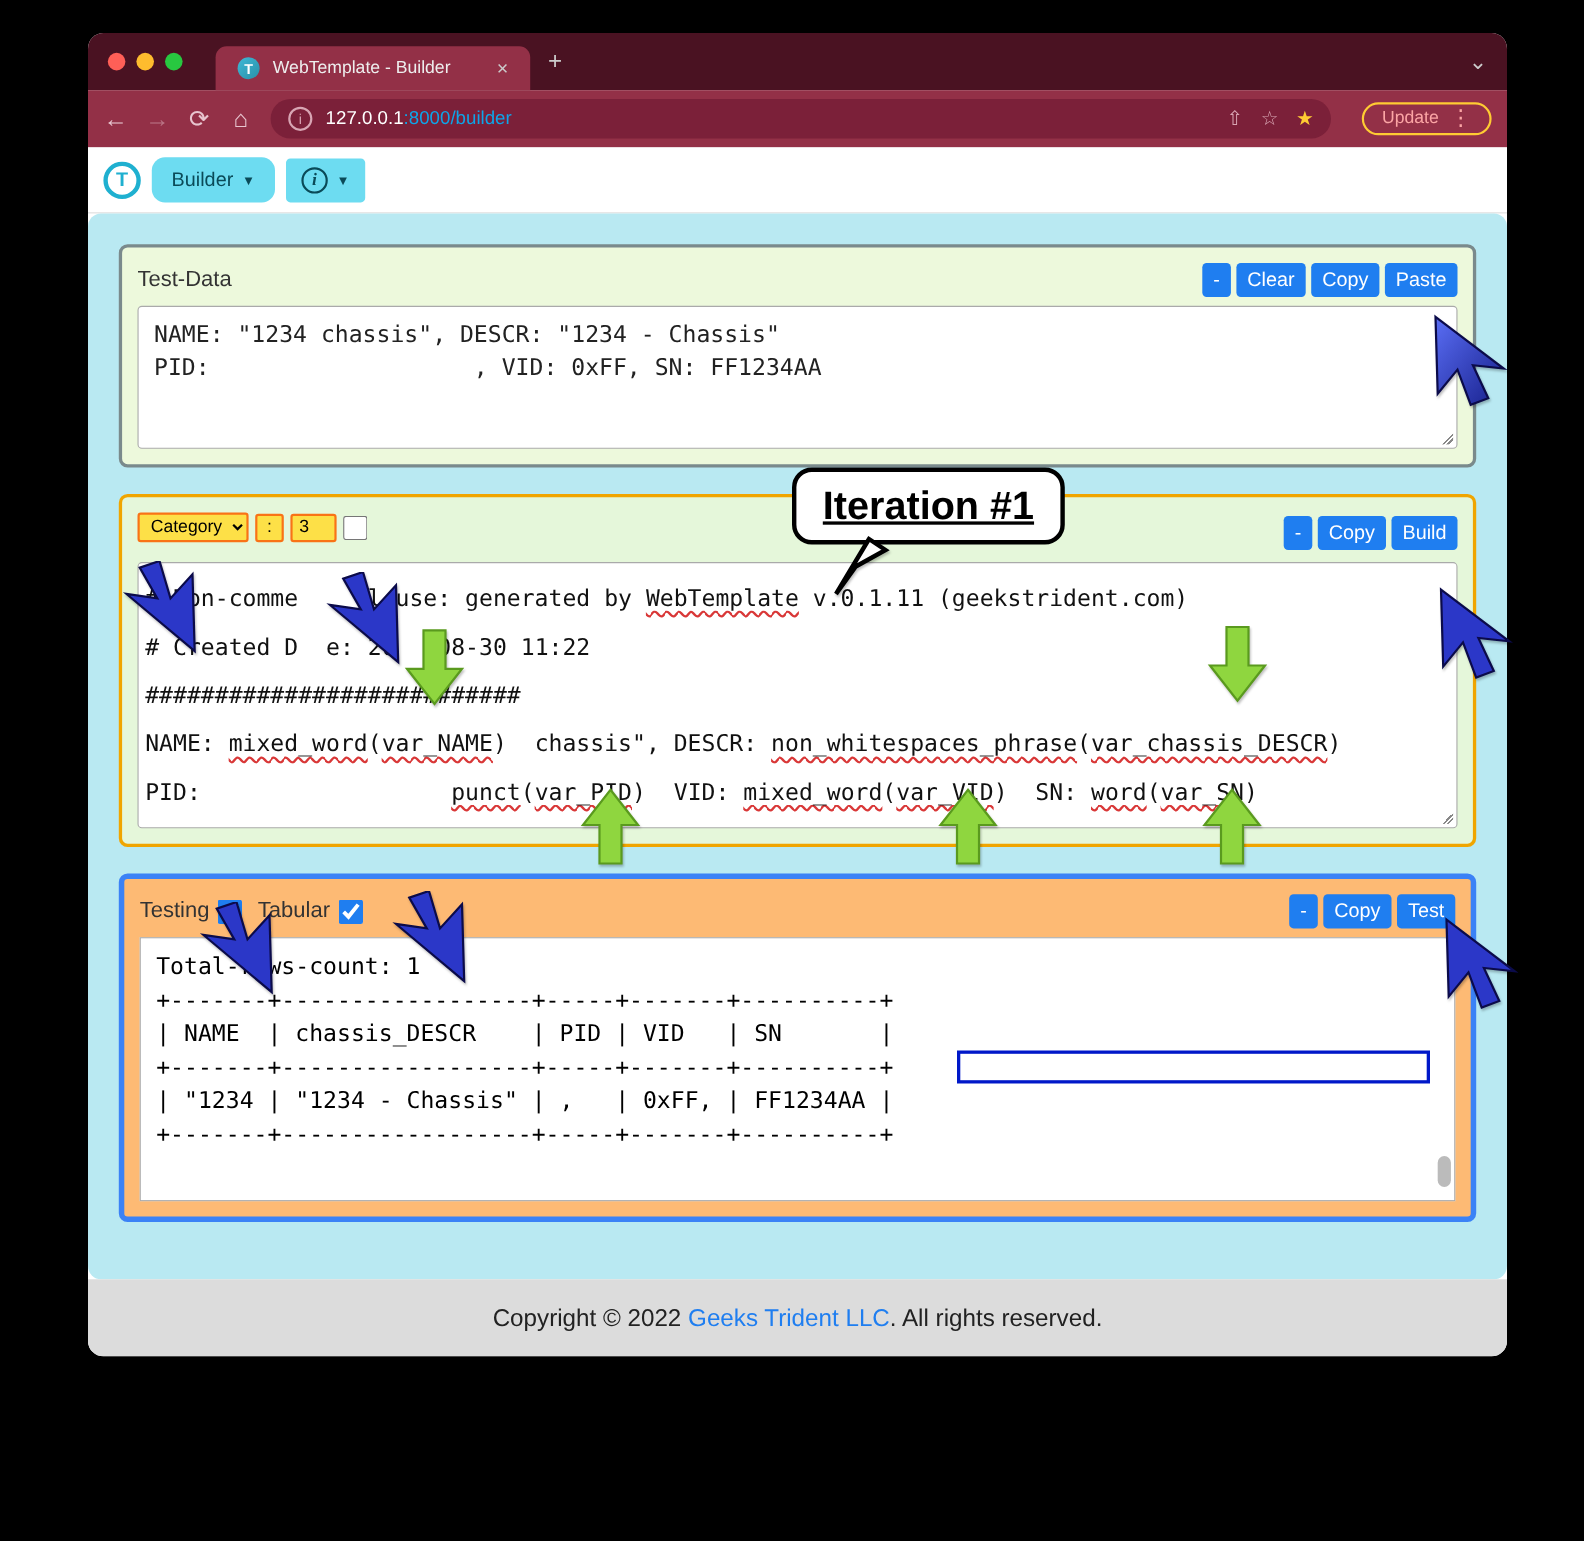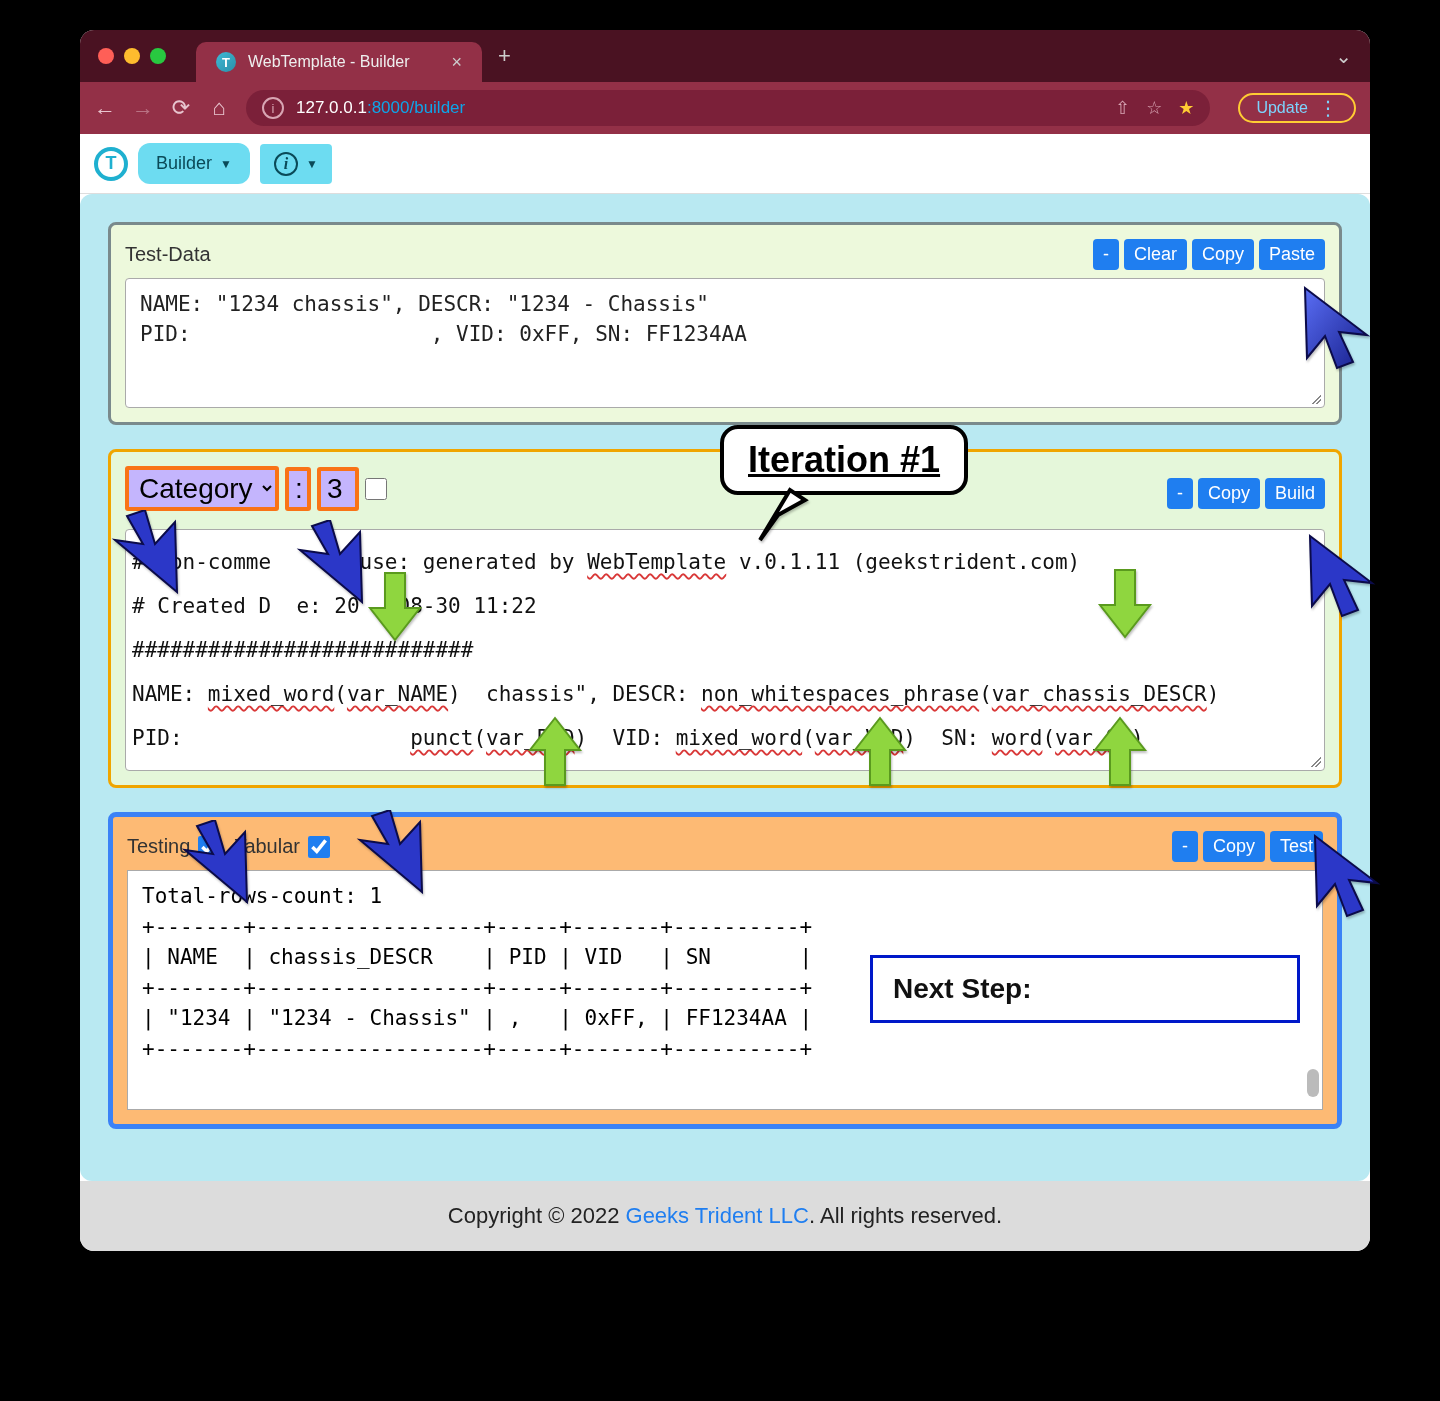--- a/index.html
+++ b/index.html
@@ -22,21 +22,21 @@
   .urlbar { background: #933047; height: 52px; display: flex; align-items: center; padding: 0 14px; gap: 16px; }
   .nav-icon { color: #e8c5cf; font-size: 22px; cursor:pointer; width:22px; text-align:center; }
   .nav-icon.dim { opacity: 0.45; }
   .urlfield { flex: 1; background: #7b2039; border-radius: 22px; height: 36px; display: flex; align-items: center; padding: 0 16px; gap: 12px; }
   .urlfield .info { width: 22px; height: 22px; border: 2px solid #d8a5b3; border-radius: 50%; display:flex; align-items:center; justify-content:center; color:#d8a5b3; font-size:13px; }
   .urlfield .url { color: #fff; font-size: 17px; }
   .urlfield .url .path { color: #0ea5e9; }
   .urlfield .right { margin-left: auto; display:flex; gap:16px; align-items:center; }
   .url-icon { color: #d8a5b3; font-size: 18px; }
   .star-fav { color: #ffcc33; font-size: 18px; }
-  .update-btn { margin-left: 12px; border: 2px solid #ffcc33; color: #7dd3fc; border-radius: 22px; padding: 4px 16px; font-size: 16px; display:flex; align-items:center; gap:10px; cursor:pointer; }
+  .update-btn { margin-left: 12px; border: 2px solid #ffcc33; color: #fca5a5; border-radius: 22px; padding: 4px 16px; font-size: 16px; display:flex; align-items:center; gap:10px; cursor:pointer; }
   .update-btn .dots { font-size: 20px; line-height:0; }
   
   .appbar { background: #fff; height: 60px; display:flex; align-items:center; padding: 0 14px; gap: 10px; border-bottom: 1px solid #ddd; }
   .app-logo { width: 34px; height: 34px; border-radius: 50%; border: 4px solid #1fb0d0; display:flex; align-items:center; justify-content:center; color:#1fb0d0; font-weight:800; font-size:18px; }
   .pill-btn { background: #6ddcf1; border: none; border-radius: 12px; padding: 10px 18px; font-size: 18px; color: #0a4a58; display:flex; align-items:center; gap:8px; cursor:pointer; }
   .pill-btn .caret { font-size: 12px; }
   .info-pill { background: #6ddcf1; border-radius: 4px; padding: 8px 14px; display:flex; align-items:center; gap:8px; cursor:pointer; }
   .info-circle { width:24px; height:24px; border:2px solid #0a4a58; border-radius:50%; display:flex; align-items:center; justify-content:center; font-style:italic; font-family:serif; font-weight:bold; color:#0a4a58; }
   
   .content { background: #b9e9f2; padding: 28px; border-radius: 12px; }
@@ -44,21 +44,21 @@
   .panel1 { background: #edf9dc; border: 3px solid #7a8a8c; }
   .panel2 { background: #e5f7da; border: 3px solid #f0a500; }
   .panel3 { background: #fdba74; border: 5px solid #3b82f6; }
   .panel-head { display:flex; align-items:center; margin-bottom: 8px; gap: 8px; }
   .panel-label { font-size: 20px; color: #333; }
   .panel-buttons { margin-left: auto; display:flex; gap:5px; }
   .blue-btn { background: #1f7ef0; color:#fff; border:none; border-radius:4px; padding: 5px 10px; font-size: 18px; cursor:pointer; }
   .textarea { background:#fff; border:1px solid #aaa; border-radius:4px; padding: 10px 14px; font-family: "Menlo","Consolas",monospace; font-size:21px; color:#222; white-space: pre; overflow:auto; min-height: 130px; line-height:1.45; position:relative; }
   .textarea.resize::after { content:''; position:absolute; right:3px; bottom:3px; width:10px; height:10px; background: linear-gradient(135deg, transparent 50%, #888 50%, #888 60%, transparent 60%, transparent 70%, #888 70%, #888 80%, transparent 80%); }
   .panel2 .controls { display:flex; align-items:center; gap:6px; margin-bottom:10px; }
-  select, input[type=text] { font-size:28px; padding:2px 6px; border:4px solid #f97316; border-radius:3px; background:#c4b5fd; }
+  select, input[type=text] { font-size:16px; padding:2px 6px; border:2px solid #f97316; border-radius:3px; background:#fde047; }
   .num-input { width: 42px; text-align:left; }
   input[type=checkbox] { width:22px; height:22px; accent-color: #1f7ef0; cursor:pointer; }
   .template-body { background:#fff; border:1px solid #aaa; border-radius:4px; padding:10px 6px 10px 6px; font-family:"Menlo","Consolas",monospace; font-size:21px; line-height:2.1; color:#111; min-height:190px; position:relative; white-space:pre; overflow:auto; }
   .template-body.resize::after { content:''; position:absolute; right:3px; bottom:3px; width:10px; height:10px; background: linear-gradient(135deg, transparent 50%, #888 50%, #888 60%, transparent 60%, transparent 70%, #888 70%, #888 80%, transparent 80%); }
   .wavy { text-decoration: underline wavy #d93838 1.5px; text-underline-offset: 4px; }
   .testing-body { background:#fff; border:1px solid #aaa; padding:10px 14px; font-family:"Menlo","Consolas",monospace; font-size:21px; line-height:1.45; min-height:240px; white-space:pre; overflow:auto; position:relative; }
   .scrollgrip { position:absolute; right:3px; bottom:12px; width:12px; height:28px; background:#bbb; border-radius:6px; }
   
   .callout { position:absolute; background:#fff; border:4px solid #000; border-radius:18px; padding:10px 24px; font-size:36px; font-weight:800; }
   .next-step { position:absolute; background:#fff; border:3px solid #0018c9; padding:12px 20px; font-size:28px; font-weight:700; color:#111; line-height:1.35; }
@@ -189,21 +189,20 @@
 </div>
 
 <div class="callout" style="left:720px; top:425px;text-decoration:underline;">
   <span>Iteration #1</span>
 </div>
 <svg class="arrow" style="left:750px; top:485px;" width="80" height="60">
     <path d="M40 5 L10 55 L28 30 L55 15 Z" fill="#fff" stroke="#000" stroke-width="4"></path>
   </svg>
 
 <div class="next-step" style="left:870px; top:955px; width:430px;">
-  <div>Next Step:</div>
 </div>
 
 <svg class="arrow" style="left:1295px; top:280px;" width="85" height="90">
     <defs>
       <linearGradient id="bg1" x1="0" y1="0" x2="1" y2="1">
         <stop offset="0" stop-color="#5a6ef5"></stop>
         <stop offset="1" stop-color="#161e8a"></stop>
       </linearGradient>
     </defs>
     <path d="M10 8 L72 55 L44 52 L58 82 L42 88 L30 56 L12 78 Z" fill="url(#bg1)" stroke="#0b0b4a" stroke-width="2"></path>

